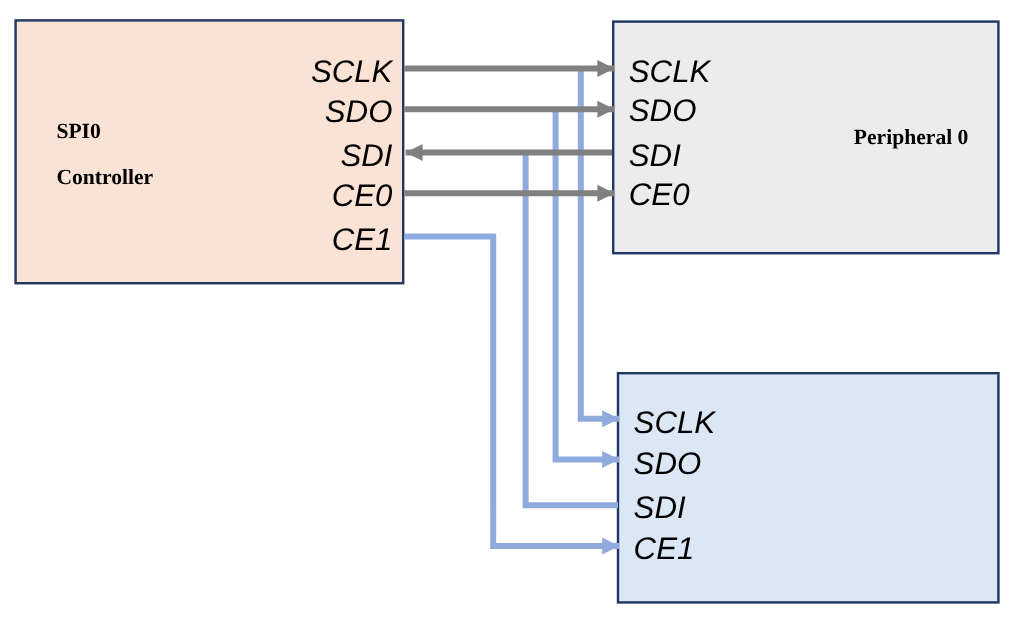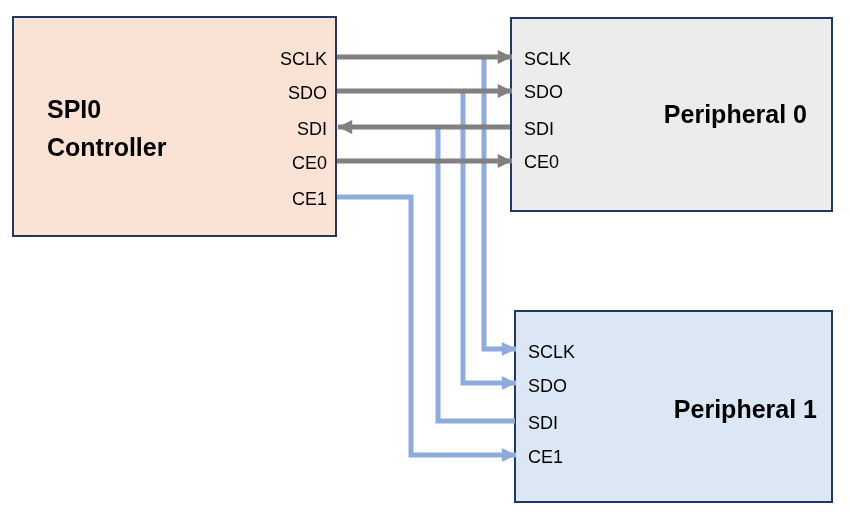--- a/index.html
+++ b/index.html
@@ -26,31 +26,33 @@
   }
   .box {
     position: absolute;
     box-sizing: border-box;
     border: 2.5px solid #1f3864;
     z-index: 1;
   }
   .box-title {
     position: absolute;
     font-weight: bold;
-    font-size: 25px;
+    font-size: 18px;
     line-height: 38px;
     color: #000000;
     white-space: pre-line;
+    font-family: Liberation Serif, serif;
   }
   .pin {
     position: absolute;
-    font-size: 18px;
+    font-size: 26px;
     line-height: 34px;
     color: #000000;
     white-space: nowrap;
+    font-style: italic;
   }
   .pin.side-right { right: 8px; text-align: right; }
   .pin.side-left  { left: 12px; text-align: left; }
 </style>
 </head>
 <body>
 
 <div class="canvas">
   <svg class="wires-layer" id="wires-layer" width="850" height="526" viewBox="0 0 850 526" xmlns="http://www.w3.org/2000/svg">
     <defs id="wire-defs">
@@ -81,20 +83,19 @@
         <div class="pin side-right" style="top: 164px;">CE1</div>
       </div>
       <div class="box" style="left: 510px; top: 17px; width: 323px; height: 195px; background: rgb(236, 236, 236); border-color: rgb(31, 56, 100);">
         <div class="box-title" style="right: 24px; top: 76px; text-align: right;">Peripheral 0</div>
         <div class="pin side-left" style="top: 23px;">SCLK</div>
         <div class="pin side-left" style="top: 56px;">SDO</div>
         <div class="pin side-left" style="top: 93px;">SDI</div>
         <div class="pin side-left" style="top: 126px;">CE0</div>
       </div>
       <div class="box" style="left: 514px; top: 310px; width: 319px; height: 193px; background: rgb(219, 231, 244); border-color: rgb(31, 56, 100);">
-        <div class="box-title" style="right: 14px; top: 78px; text-align: right;">Peripheral 1</div>
         <div class="pin side-left" style="top: 23px;">SCLK</div>
         <div class="pin side-left" style="top: 57px;">SDO</div>
         <div class="pin side-left" style="top: 94px;">SDI</div>
         <div class="pin side-left" style="top: 128px;">CE1</div>
       </div>
     </div>
 </div>
 
 </body></html>

